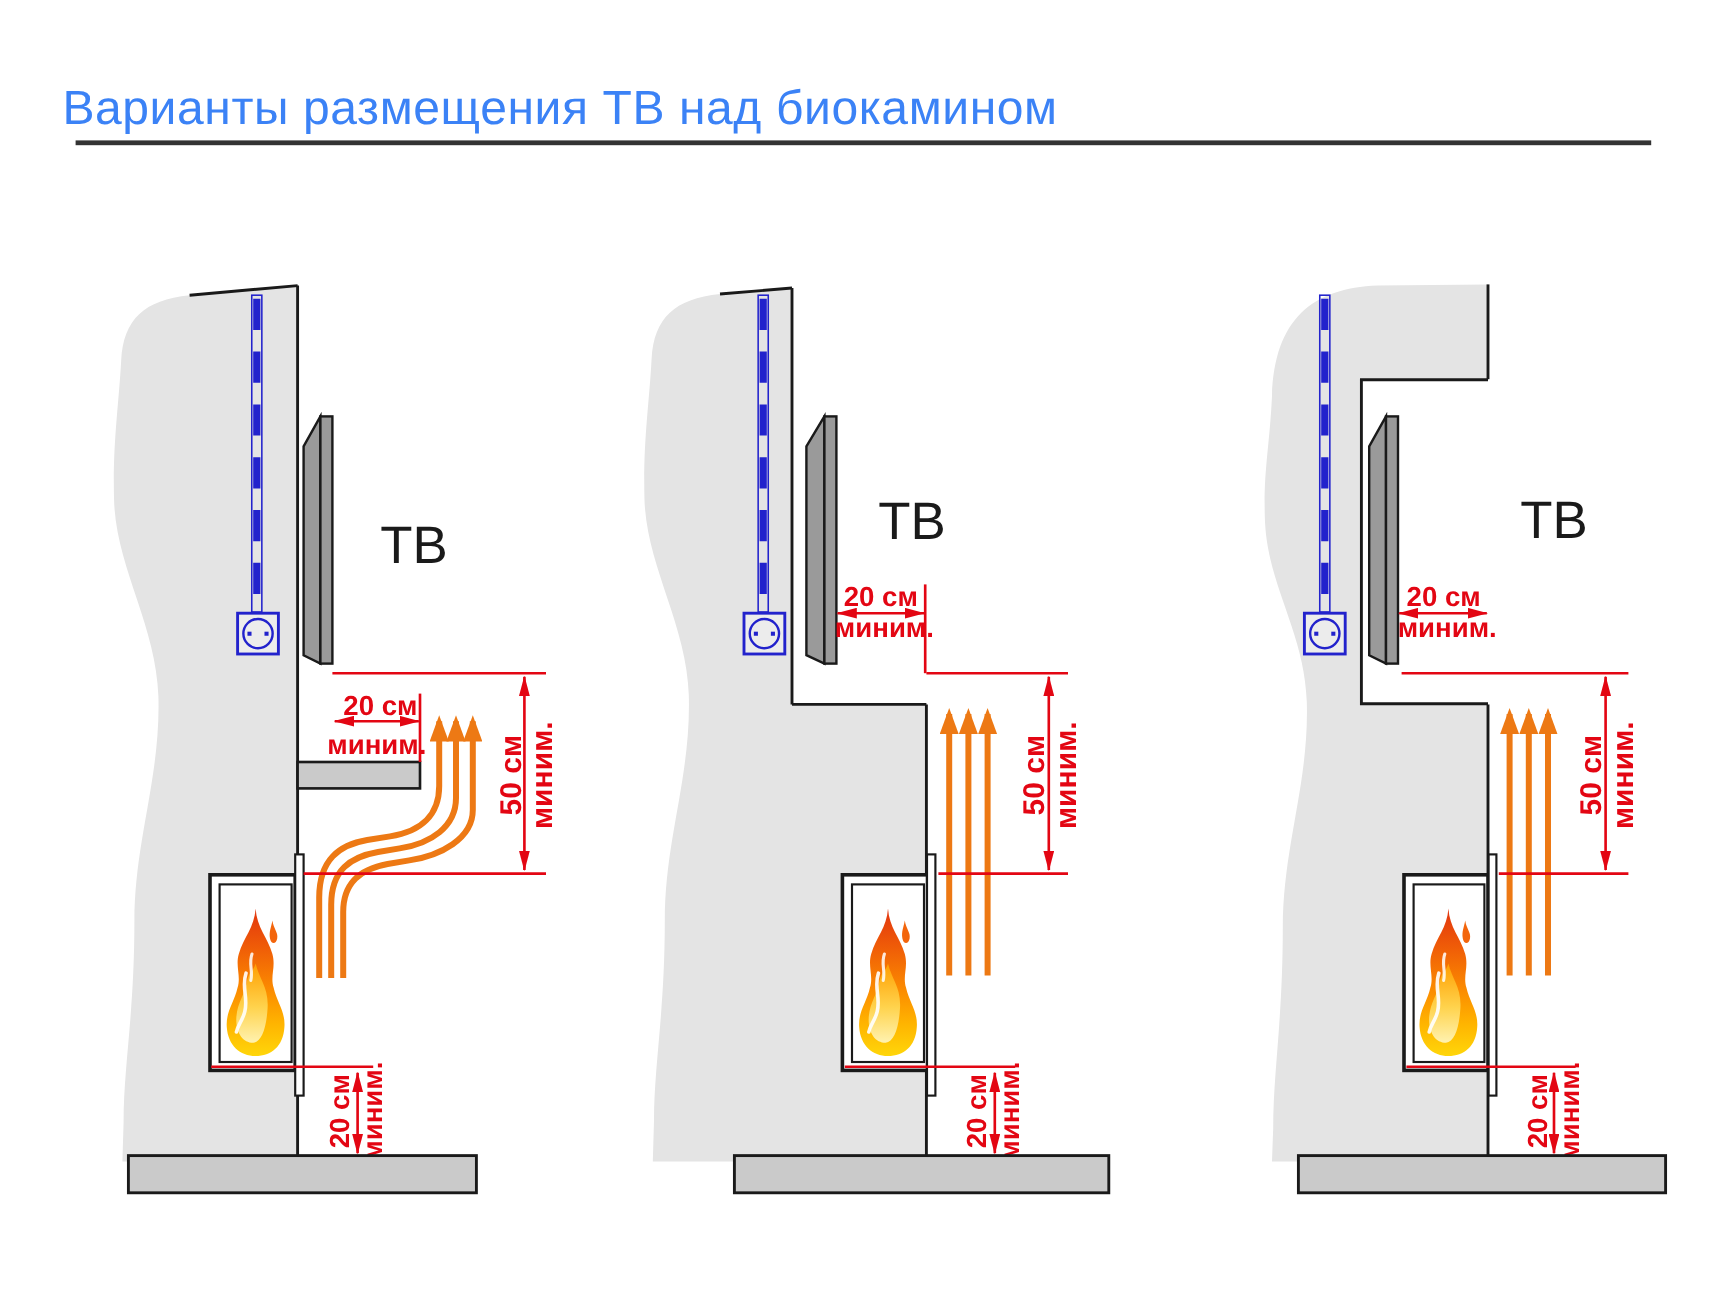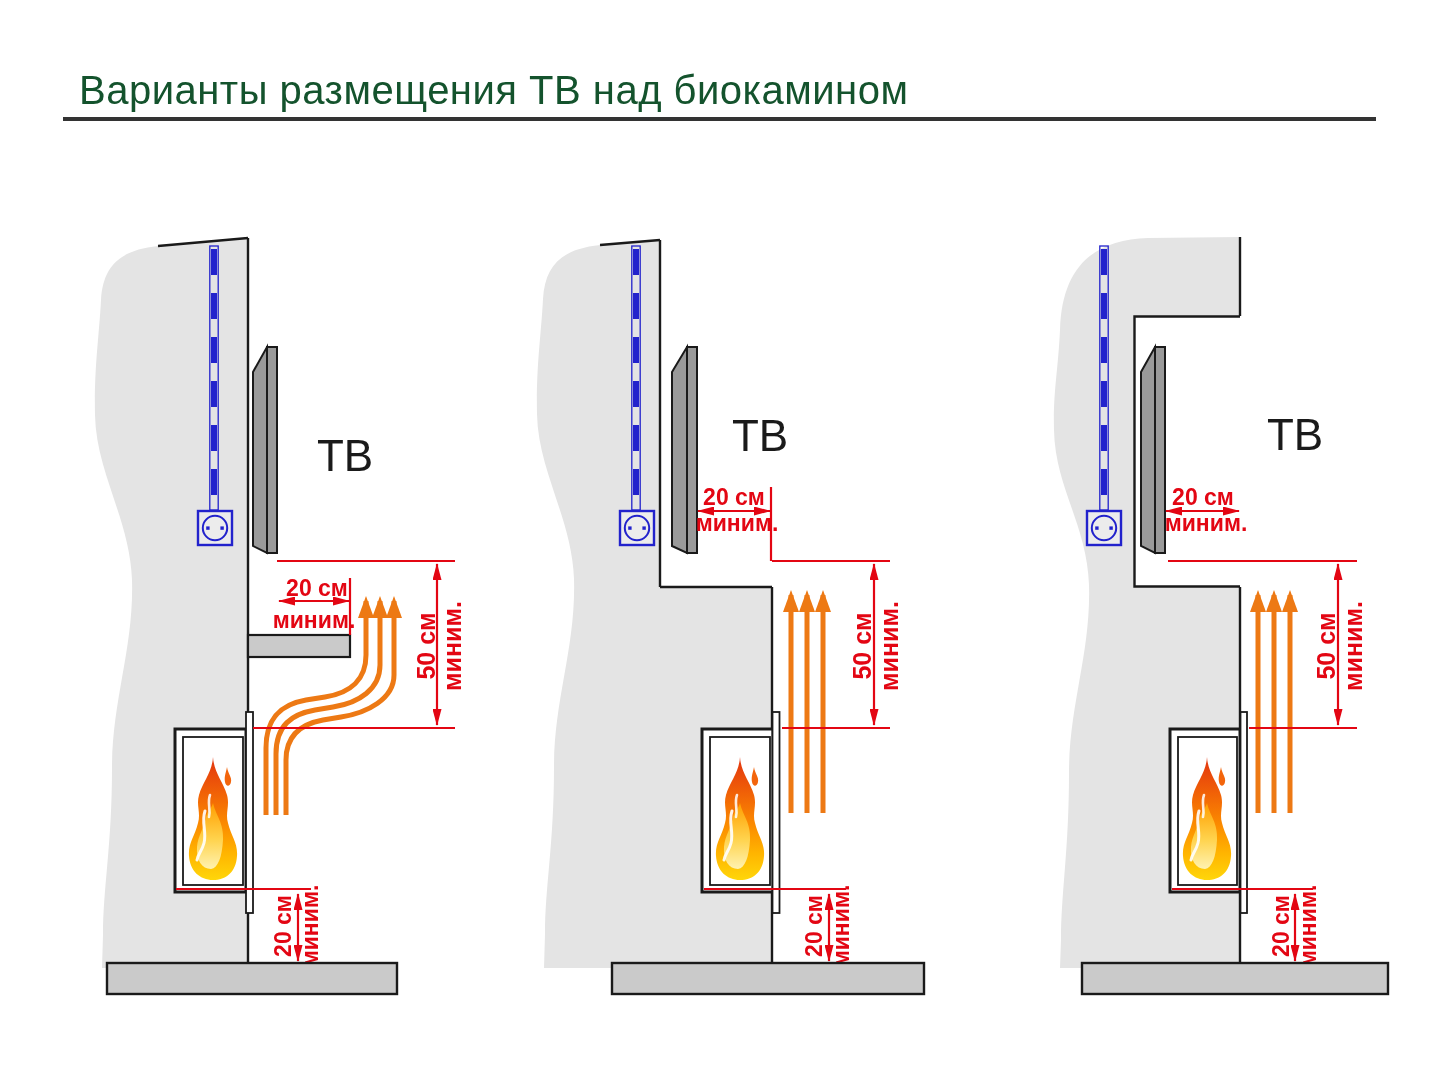--- a/index.html
+++ b/index.html
@@ -1,19 +1,19 @@
 <!DOCTYPE html>
 <html><head>
 <meta charset="utf-8">
 <style>
   html,body{margin:0;padding:0;background:#ffffff;}
   .page{position:relative;width:1440px;height:1080px;background:#ffffff;overflow:hidden;
         font-family:"Liberation Sans",sans-serif;}
-  .title{position:absolute;left:79px;top:68px;font-size:40px;font-weight:400;
-         color:#14532d;letter-spacing:0.5px;white-space:nowrap;}
+  .title{position:absolute;left:52px;top:68px;font-size:40px;font-weight:400;
+         color:#3b82f6;letter-spacing:0.5px;white-space:nowrap;}
   .title-rule{position:absolute;left:63px;top:117px;width:1313px;height:4px;background:#333333;}
   .scene{position:absolute;left:0;top:0;}
   
   .tv-label{font-family:"Liberation Sans",sans-serif;font-size:44px;font-weight:400;fill:#1a1a1a;}
   .dim{font-family:"Liberation Sans",sans-serif;font-size:23px;font-weight:700;fill:#e30613;}
   .dim-lg{font-family:"Liberation Sans",sans-serif;font-size:25px;font-weight:700;fill:#e30613;}
   .dimline{stroke:#e30613;stroke-width:2.2;fill:none;}
   .outline{stroke:#1a1a1a;stroke-width:2.4;fill:none;}
   .heat{stroke:#ed7914;stroke-width:5;fill:none;}
 </style>

